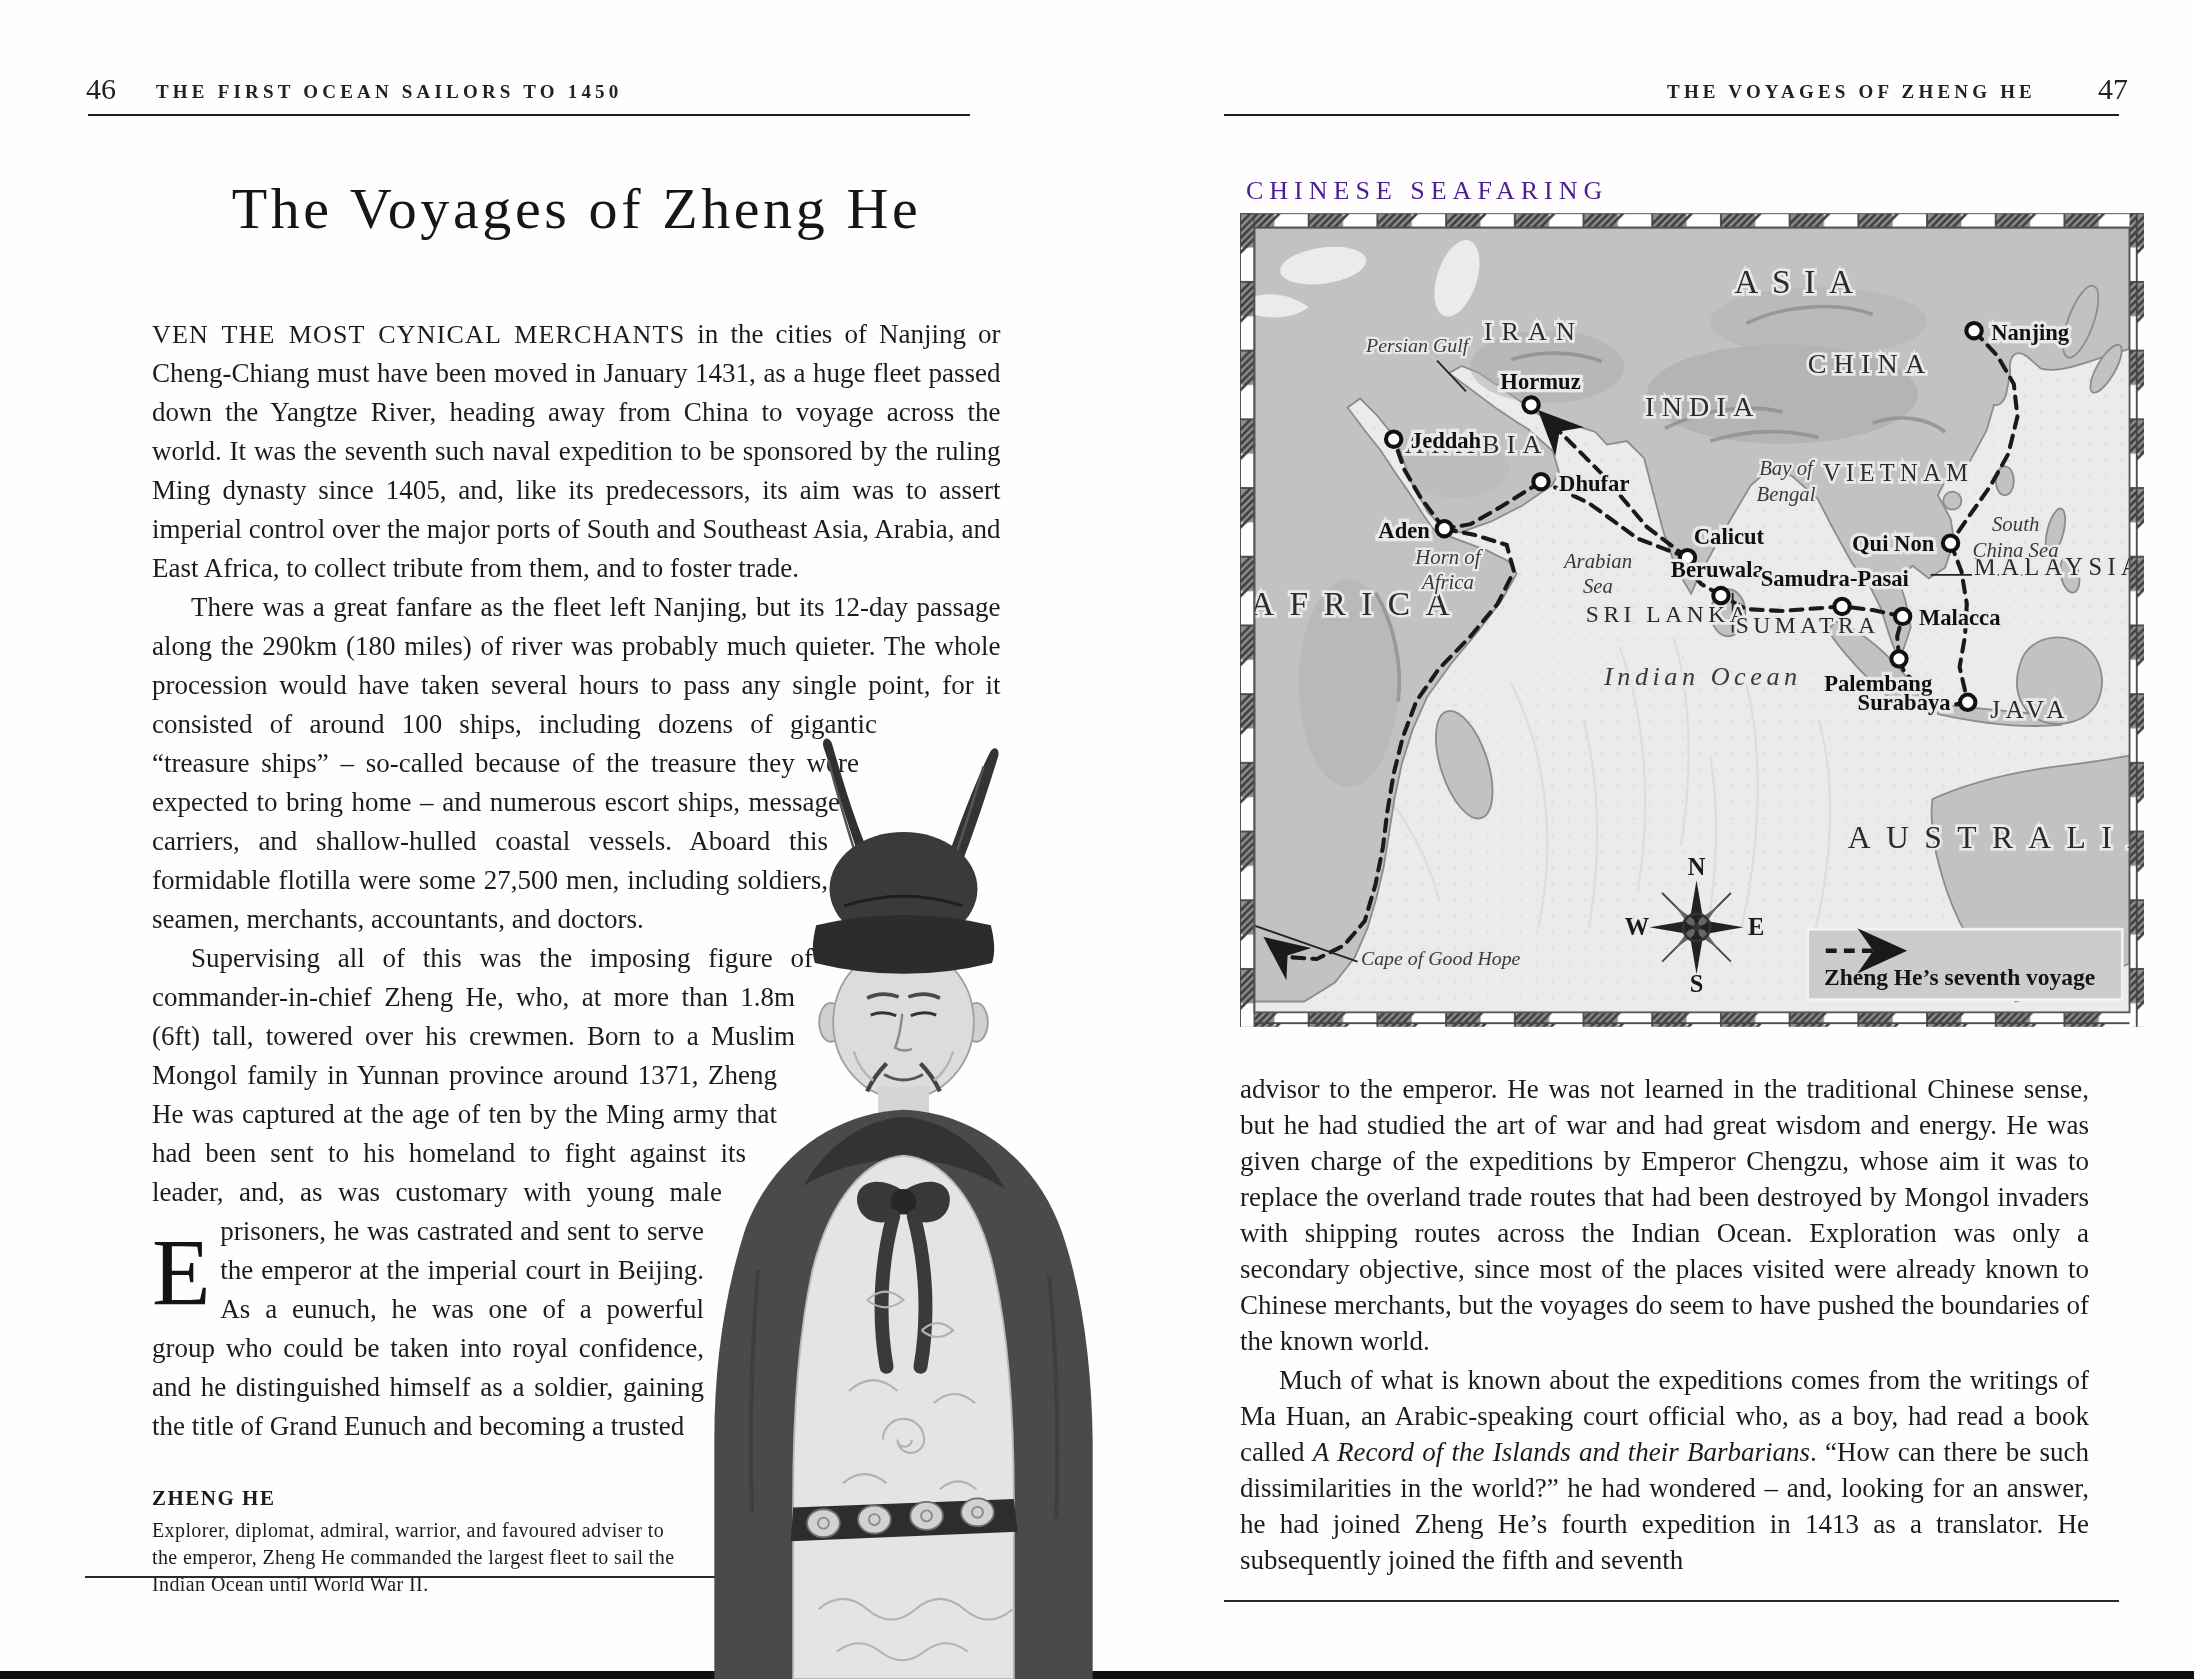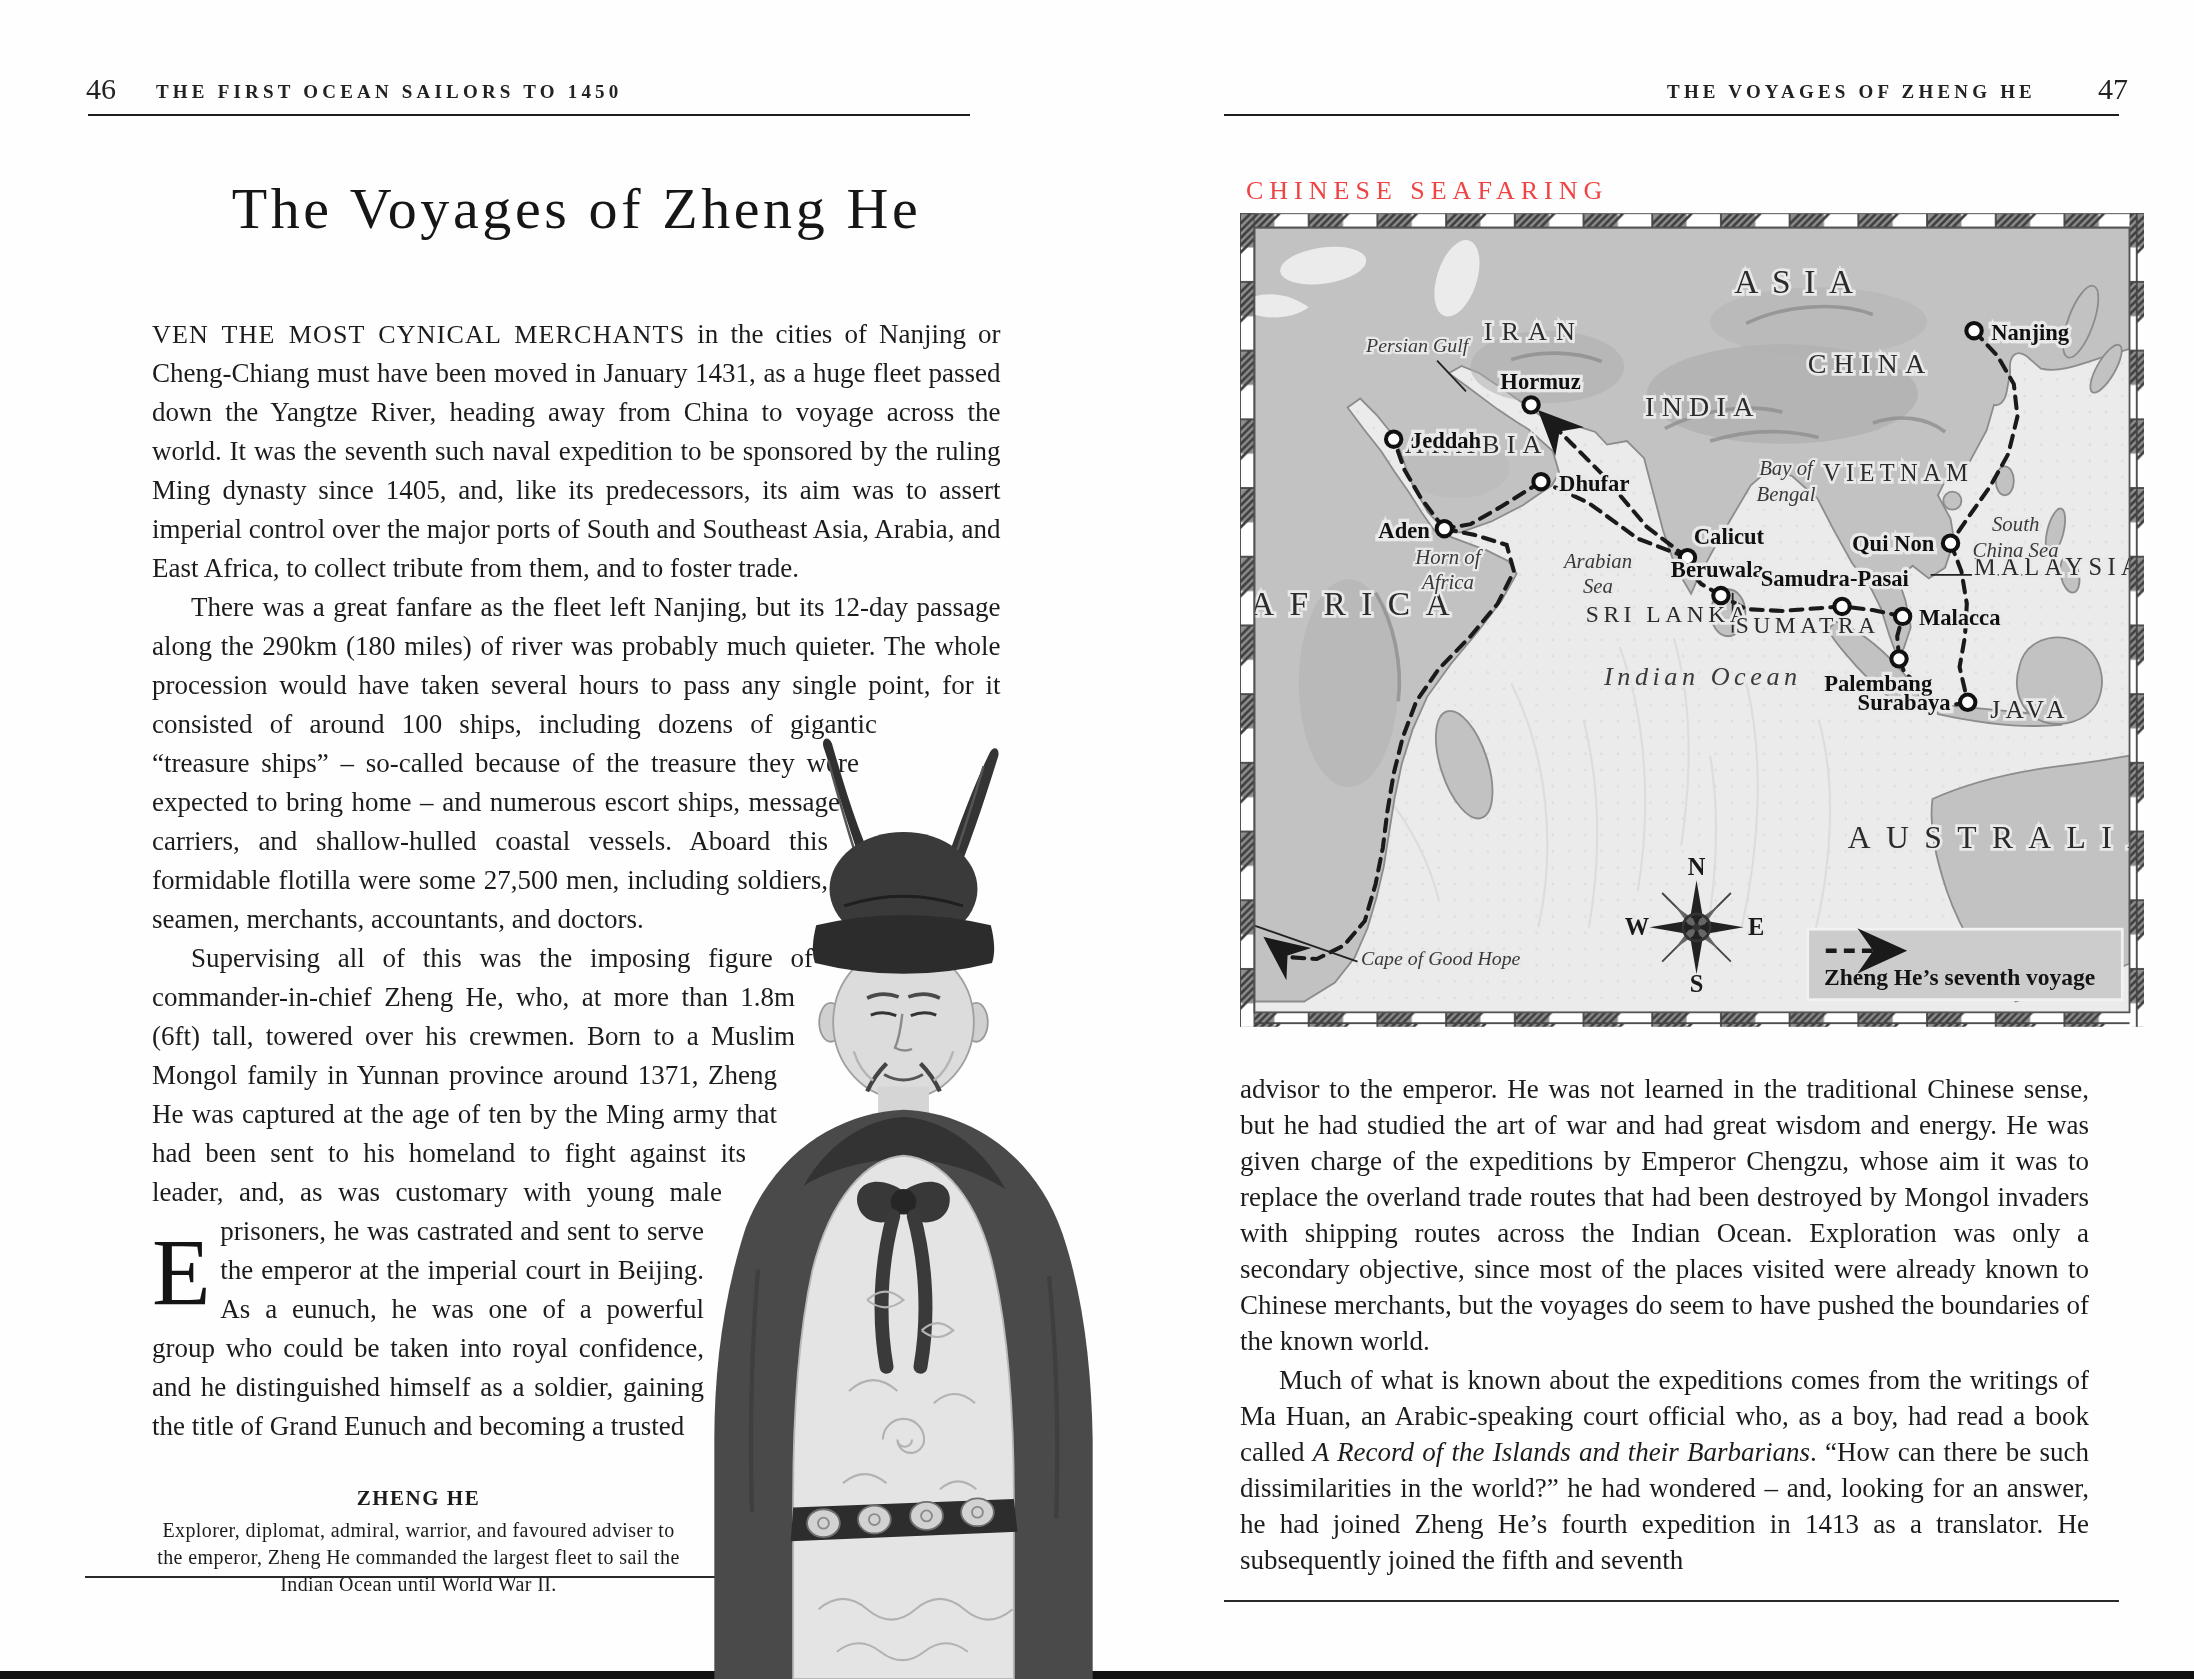--- a/index.html
+++ b/index.html
@@ -14,25 +14,25 @@
   
   .title{position:absolute;left:152px;top:175px;width:849px;text-align:center;
          font-size:58px;font-weight:400;letter-spacing:3.6px;color:#161616;}
   .bodycol{position:absolute;left:152px;top:315px;width:849px;font-size:27px;line-height:39px;
            text-align:justify;color:#1c1c1c;}
   .bodycol p{margin:0;}
   .indent{text-indent:39px;}
   .sp{float:right;clear:right;}
   .dropcap{float:left;font-size:96px;line-height:74px;padding:4.8px 9.7px 0 0;color:#141414;}
   .lead-caps{font-size:26px;letter-spacing:1.2px;font-weight:normal;}
-  .caption{margin-top:39px;width:533px;text-align:center;font-size:20px;line-height:27px;letter-spacing:0.4px;}
+  .caption{margin-top:39px;width:533px;text-align:left;font-size:20px;line-height:27px;letter-spacing:0.4px;}
   .caption h4{margin:0 0 4.8px 0;font-size:21px;letter-spacing:1.5px;}
   .zhenghe{position:absolute;left:667px;top:724px;width:473px;height:955px;z-index:2;}
   
-  .map-title{position:absolute;left:1246px;top:176px;font-size:26px;letter-spacing:6px;color:#ef4444;white-space:nowrap;text-align:center;}
+  .map-title{position:absolute;left:1246px;top:176px;font-size:26px;letter-spacing:6px;color:#4c1d95;white-space:nowrap;text-align:center;}
   .seamap{position:absolute;left:1240px;top:213px;width:904px;height:814px;}
   .rtext{position:absolute;left:1237px;top:1068px;width:855px;font-size:27px;line-height:36px;text-align:justify;}
   .rtext p{margin:3px;}
   .map-region{font-family:"Liberation Serif",serif;fill:#2b2b2b;paint-order:stroke;stroke:#e9e9e9;stroke-width:6px;}
   .map-sea{font-family:"Liberation Serif",serif;font-style:italic;fill:#3a3a3a;paint-order:stroke;stroke:#e9e9e9;stroke-width:5px;}
   .map-port{font-family:"Liberation Serif",serif;font-weight:bold;fill:#101010;paint-order:stroke;stroke:#e9e9e9;stroke-width:7px;}
   .map-compass{font-family:"Liberation Serif",serif;font-weight:bold;font-size:27px;fill:#1a1a1a;}
   .map-legendtext{font-family:"Liberation Serif",serif;font-weight:bold;font-size:26px;fill:#141414;}
 </style>
 </head>

